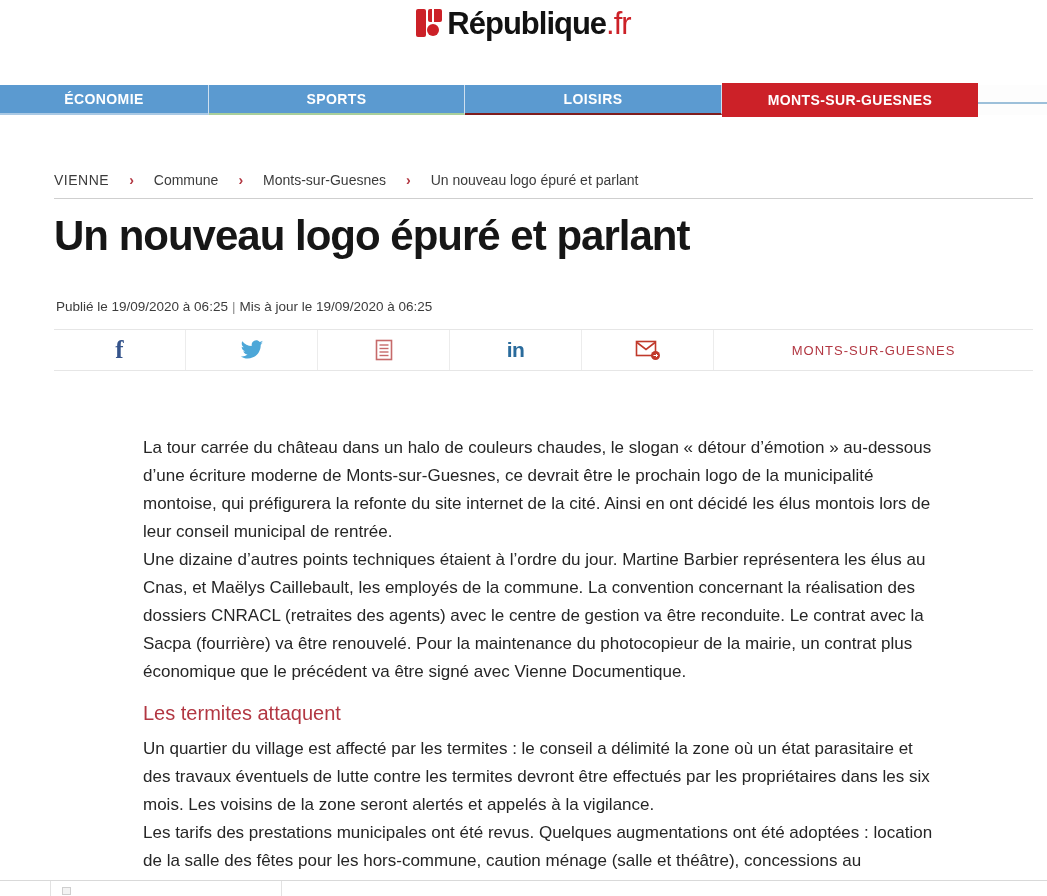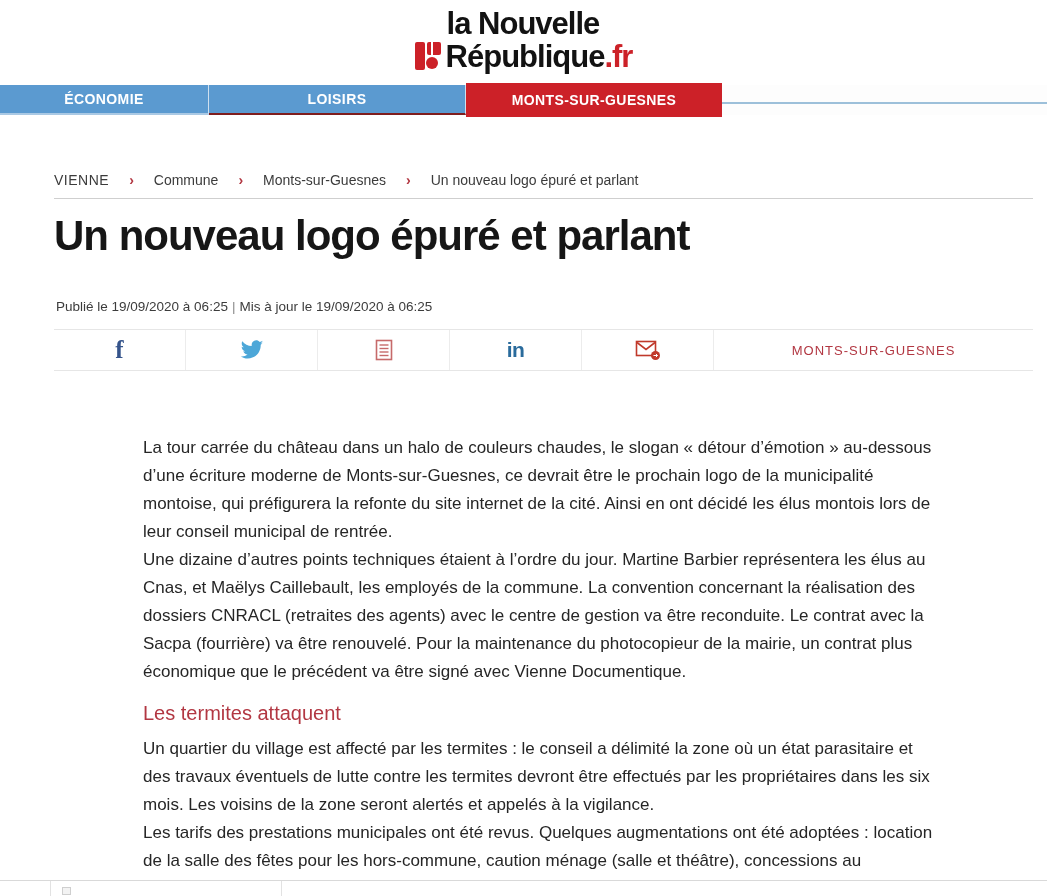--- a/index.html
+++ b/index.html
@@ -7,21 +7,21 @@
   body { font-family: "Liberation Sans", sans-serif; color:#2d2d2d; }
   #page { position:relative; width:1047px; height:896px; background:#fff; overflow:hidden; margin:0 auto; }
 
   
   .header { position:absolute; top:0; left:0; width:1047px; height:85px; background:#fff; display:flex; justify-content:center; }
   .brand { margin-top:7px; cursor:pointer; }
   .brand-line1 { font-size:31px; font-weight:800; letter-spacing:-1px; color:#121212; line-height:33px; padding-left:32px; }
   .brand-line2 { display:flex; line-height:33px; }
   .brand-mark { width:26px; height:28px; margin-right:5px; position:relative; top:2px; }
   .brand-line2 .txt { font-size:31px; font-weight:800; letter-spacing:-1px; color:#121212; }
-  .brand-line2 .tld { font-size:31px; font-weight:700; letter-spacing:-1px; color:var(--brand_red); }
+  .brand-line2 .tld { font-size:31px; font-weight:400; letter-spacing:-1px; color:var(--brand_red); }
 
   
   .nav { position:absolute; top:85px; left:0; width:1047px; height:30px; display:flex; }
   .nav-tab { height:30px; background:var(--nav_blue); color:#fff; font-size:14px; font-weight:700;
              letter-spacing:.4px; display:flex; align-items:center; justify-content:center;
              border-right:1px solid #cfe0ef; cursor:pointer; }
   .nav-tab.t0 { width:209px; border-bottom:2px solid #aac9e4; }
   .nav-tab.t1 { width:256px; border-bottom:2px solid #a9cf9b; }
   .nav-tab.t2 { width:257px; border-bottom:2px solid #7f1d1d; }
   .nav-tab.active { width:256px; background:var(--brand_red); border:none; height:34px; margin-top:-2px; z-index:2; }
@@ -66,36 +66,36 @@
   .bottom-bar .mini-glyph { position:absolute; left:62px; top:6px; width:9px; height:8px;
                             border:1px solid #cfcfcf; background:#f3f3f3; }
 </style>
 </head>
 <body>
 
 <div id="page">
 
   <div class="header">
     <div class="brand">
-      <div class="brand-line1">la Nouvelle</div>
       <div class="brand-line2">
         <svg class="brand-mark" viewBox="0 0 26 28">
           <rect x="0" y="0" width="10" height="28" rx="2" fill="#cc2128"></rect>
           <rect x="12" y="0" width="14" height="13" rx="2" fill="#cc2128"></rect>
           <rect x="16" y="0" width="2" height="13" fill="#fff"></rect>
           <circle cx="17" cy="21" r="6" fill="#cc2128"></circle>
         </svg>
         <span class="txt">République</span>
           <span class="tld">.fr</span>
       </div>
     </div>
   </div>
 
   <div class="nav">
     <div class="nav-tab t0">ÉCONOMIE</div>
+    <div class="nav-tab t1">SPORTS</div>
     <div class="nav-tab t2">LOISIRS</div>
     <div class="nav-tab active">MONTS-SUR-GUESNES</div>
     <div class="nav-rest">
         <div class="line"></div>
       </div>
   </div>
 
   <div class="breadcrumb">
     <span class="crumb first">VIENNE</span>
     <span class="crumb-sep">›</span>

